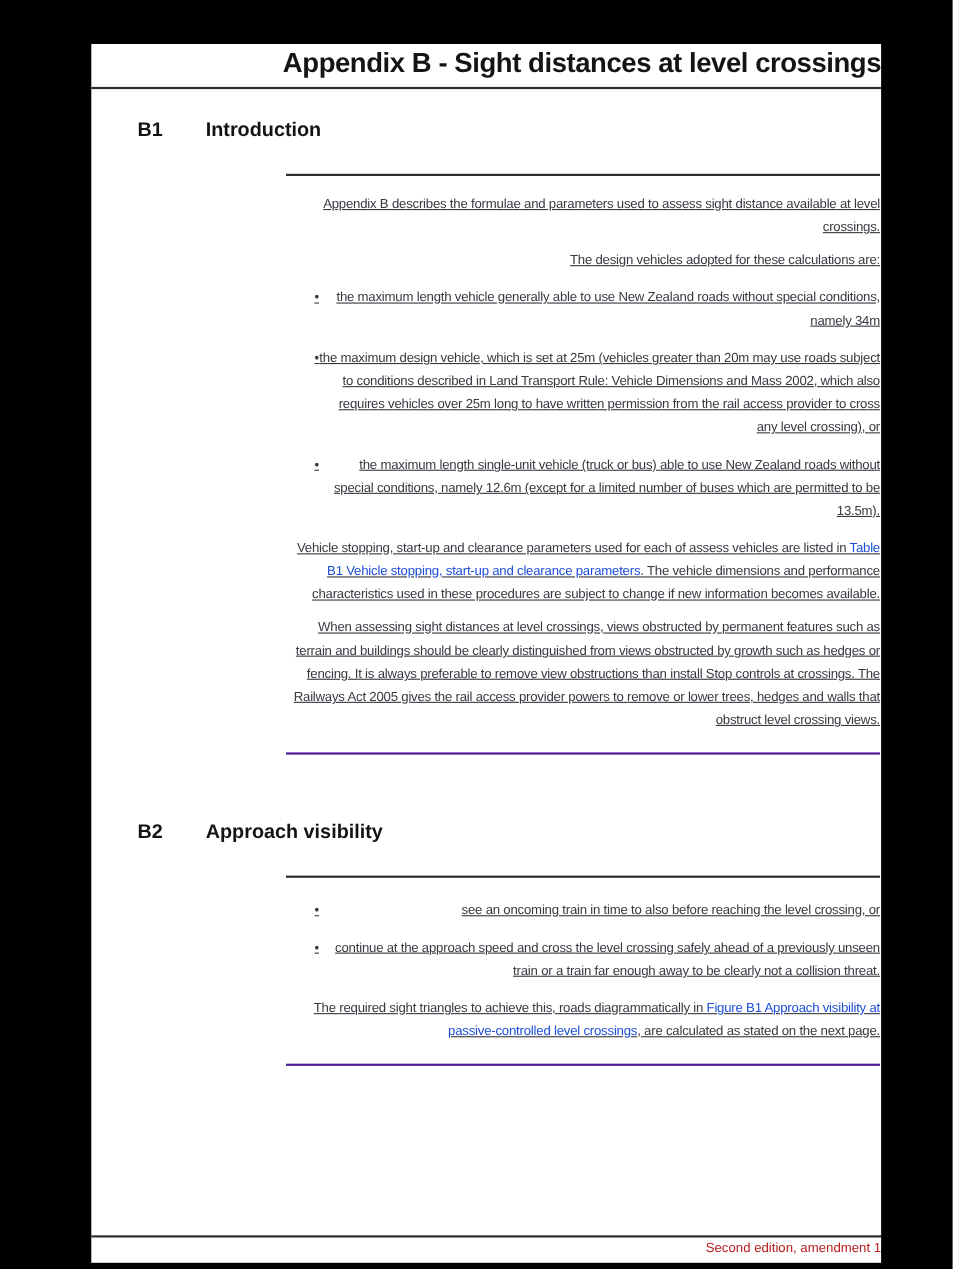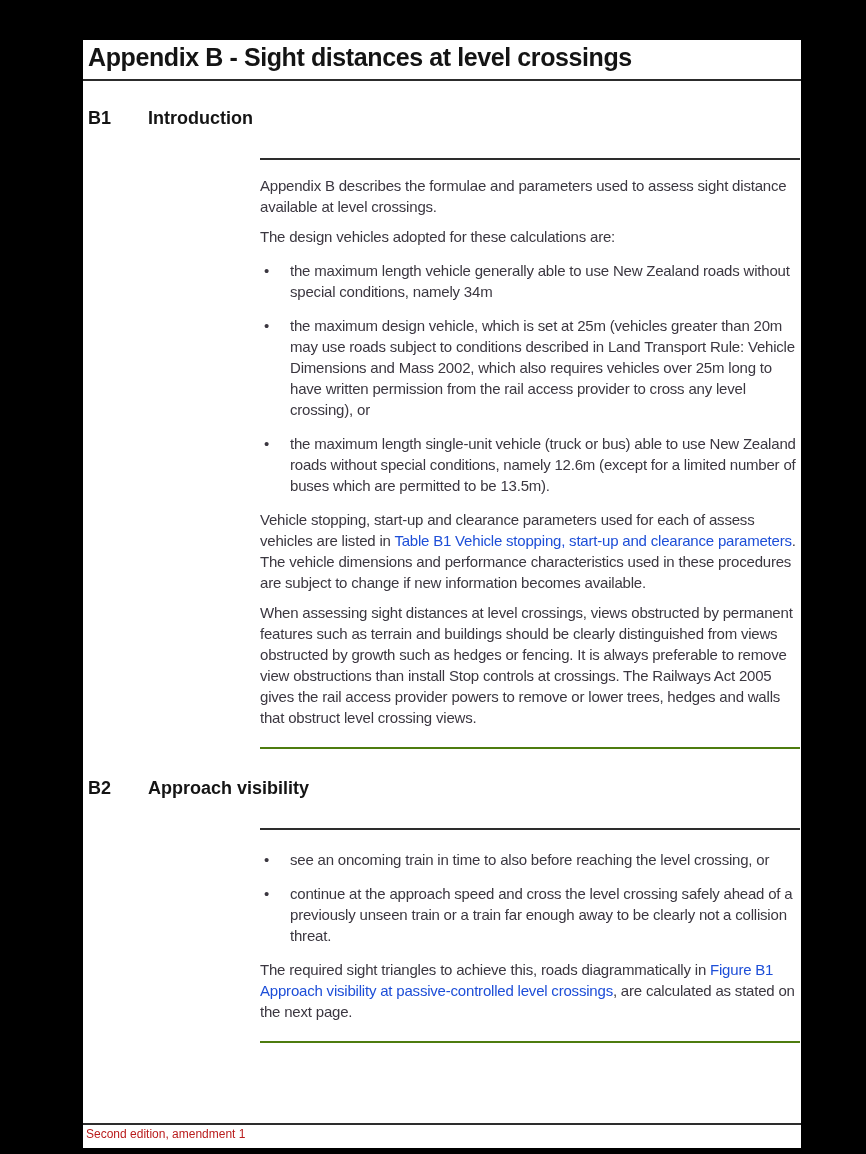--- a/index.html
+++ b/index.html
@@ -8,57 +8,60 @@
     background: #000;
     position: relative;
     font-family: "Liberation Sans", "DejaVu Sans", sans-serif;
   }
   .page {
     position: absolute;
     left: 83px; top: 40px;
     width: 718px; height: 1108px;
     background: #ffffff;
     box-sizing: border-box;
+    text-align: right;
   }
   .doc-title {
     margin: 0 0 0 0;
     padding: 3px 0 7px 5px;
     font-size: 25px;
     font-weight: bold;
     letter-spacing: -0.4px;
     color: #141414;
     border-bottom: 2px solid #2c2c2c;
   }
   .sec-head {
     display: flex;
     margin: 27px 0 0 5px;
     font-size: 18px;
     font-weight: bold;
     color: #141414;
+    gap: 39px;
   }
   .sec-num { width: 60px; flex: 0 0 60px; }
   .content {
     margin-left: 177px;
     width: 540px;
     box-sizing: border-box;
     margin-top: 29px;
     border-top: 2px solid #2d2d2d;
-    border-bottom: 2px solid #4d7c0f;
+    border-bottom: 2px solid #4c1d95;
     padding: 6px 0 10px 0;
-    font-size: 15px;
+    font-size: 12px;
     line-height: 21px;
     letter-spacing: -0.2px;
     color: #3b3740;
+    text-decoration: underline;
   }
   .content p { margin: 9px 0; }
   .bullet { display: flex; margin: 13px 0; }
   .bullet .dot { flex: 0 0 30px; width: 30px; padding-left: 4px; box-sizing: border-box; }
   .bullet .btext { flex: 1; }
   a.xref { color: #1d4ed8; text-decoration: none; cursor: pointer; }
-  .sec-b2 .sec-head { margin-top: 29px; }
+  .sec-b2 .sec-head { margin-top: 60px; }
   .footer {
     position: absolute;
     left: 0; right: 0; bottom: 5px;
     border-top: 2px solid #2d2d2d;
     font-size: 12px;
     color: #b91c1c;
     padding: 2px 0 2px 3px;
   }
 </style>
 </head>

